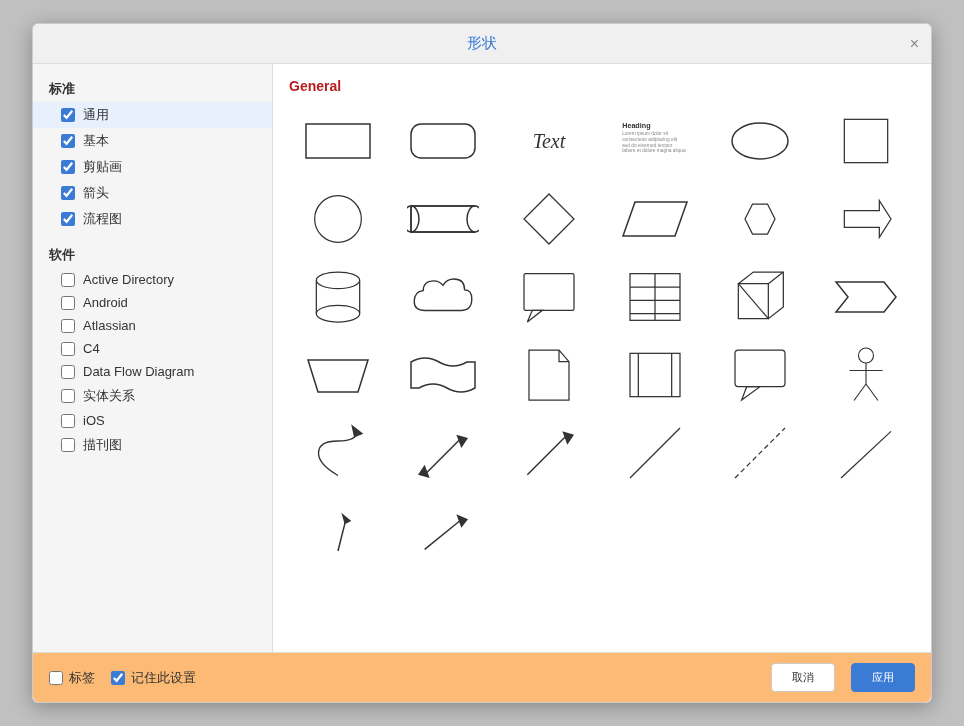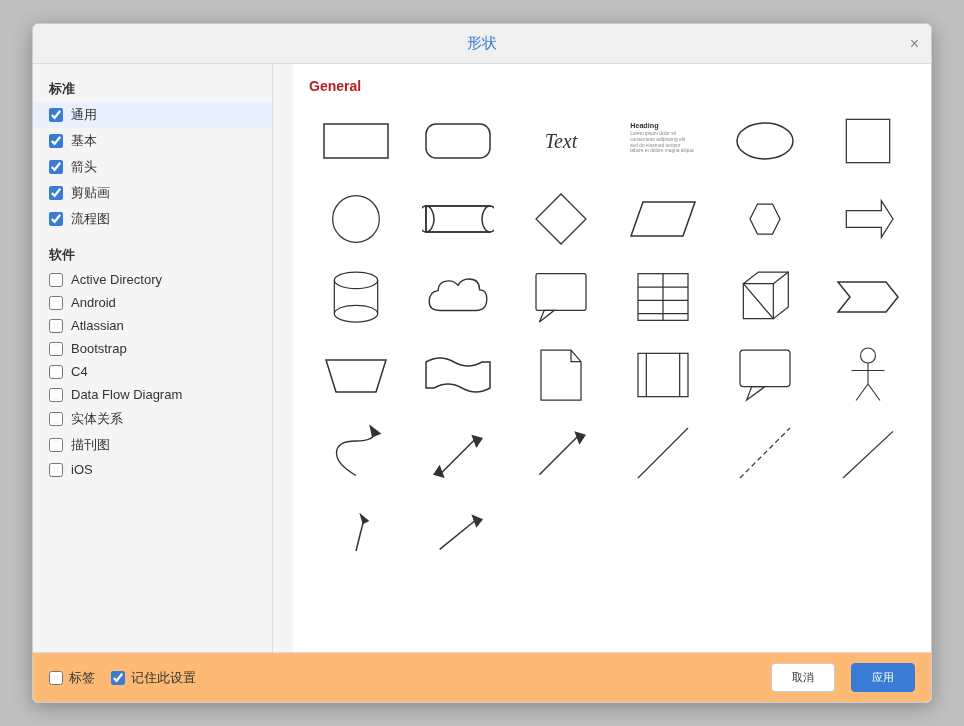--- a/index.html
+++ b/index.html
@@ -46,39 +46,38 @@
       font-size: 16px;
       color: #888;
       background: none;
       border: none;
       line-height: 1;
     }
     .dialog-body {
       display: flex;
       flex: 1;
       overflow: hidden;
-      gap: 20px;
     }
     .sidebar {
       width: 240px;
       border-right: 1px solid #ddd;
       background: #f5f5f5;
       overflow-y: auto;
       padding: 10px 0;
     }
     .sidebar-section-title {
       font-size: 13px;
       font-weight: bold;
       color: #333;
       padding: 6px 16px 4px 16px;
     }
     .sidebar-item {
       display: flex;
       align-items: center;
-      padding: 4px 16px;
+      padding: 4px 28px;
       font-size: 13px;
       color: #333;
       cursor: pointer;
     }
     .sidebar-item.selected {
       background: #e8f0fe;
     }
     .sidebar-item input[type="checkbox"] {
       margin-right: 8px;
       accent-color: #3a7bd5;
@@ -180,25 +179,25 @@
           <div class="sidebar-item selected">
             <input type="checkbox" checked="" style="">
             <label>通用</label>
           </div>
           <div class="sidebar-item">
             <input type="checkbox" checked="" style="">
             <label>基本</label>
           </div>
           <div class="sidebar-item">
             <input type="checkbox" checked="" style="">
+            <label>剪贴画</label>
+          </div>
+          <div class="sidebar-item">
+            <input type="checkbox" checked="" style="">
             <label>箭头</label>
-          </div>
-          <div class="sidebar-item">
-            <input type="checkbox" checked="" style="">
-            <label>剪贴画</label>
           </div>
           <div class="sidebar-item">
             <input type="checkbox" checked="" style="">
             <label>流程图</label>
           </div>
         </div>
       <div class="sidebar-section-title" style="margin-top:8px;">软件</div>
       <div id="software-items">
           <div class="sidebar-item">
             <input type="checkbox" style="">
@@ -207,41 +206,37 @@
           <div class="sidebar-item">
             <input type="checkbox" style="">
             <label>Android</label>
           </div>
           <div class="sidebar-item">
             <input type="checkbox" style="">
             <label>Atlassian</label>
           </div>
           <div class="sidebar-item">
             <input type="checkbox" style="">
-            <label>Bootstrap</label>
-          </div>
-          <div class="sidebar-item">
-            <input type="checkbox" style="">
             <label>C4</label>
           </div>
           <div class="sidebar-item">
             <input type="checkbox" style="">
             <label>Data Flow Diagram</label>
           </div>
           <div class="sidebar-item">
             <input type="checkbox" style="">
             <label>实体关系</label>
           </div>
           <div class="sidebar-item">
             <input type="checkbox" style="">
+            <label>iOS</label>
+          </div>
+          <div class="sidebar-item">
+            <input type="checkbox" style="">
             <label>描刊图</label>
-          </div>
-          <div class="sidebar-item">
-            <input type="checkbox" style="">
-            <label>iOS</label>
           </div>
         </div>
     </div>
     <div class="main-content">
       <div class="section-title">General</div>
       <div class="shapes-grid">
 
         <div class="shape-cell">
           <svg viewBox="0 0 72 50" fill="none" stroke="#333" stroke-width="1.5">
             <rect x="4" y="8" width="64" height="34" rx="0"></rect>

